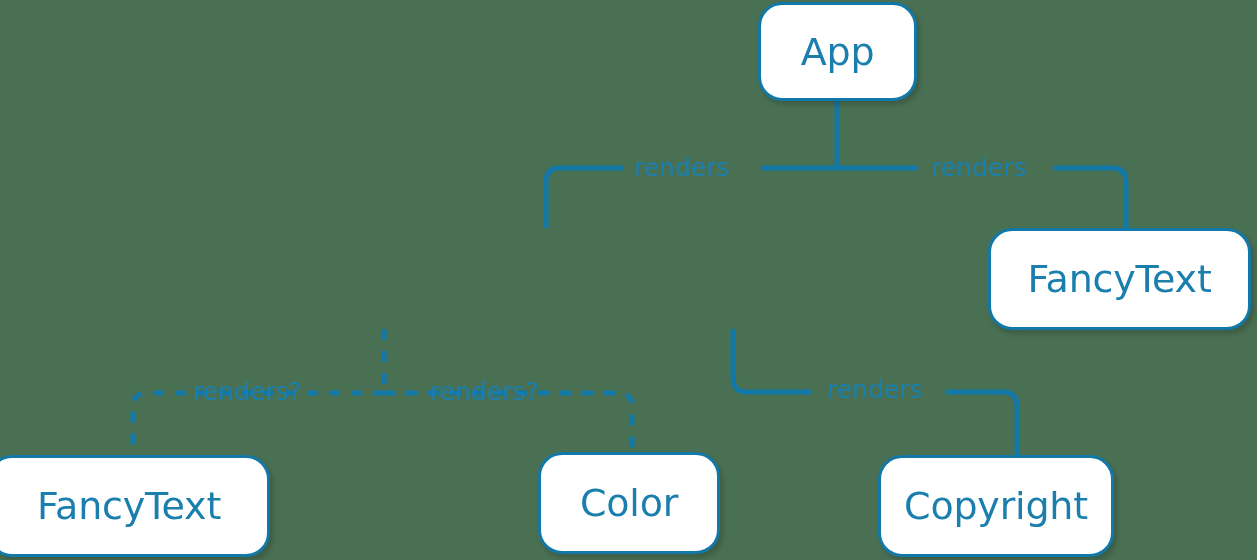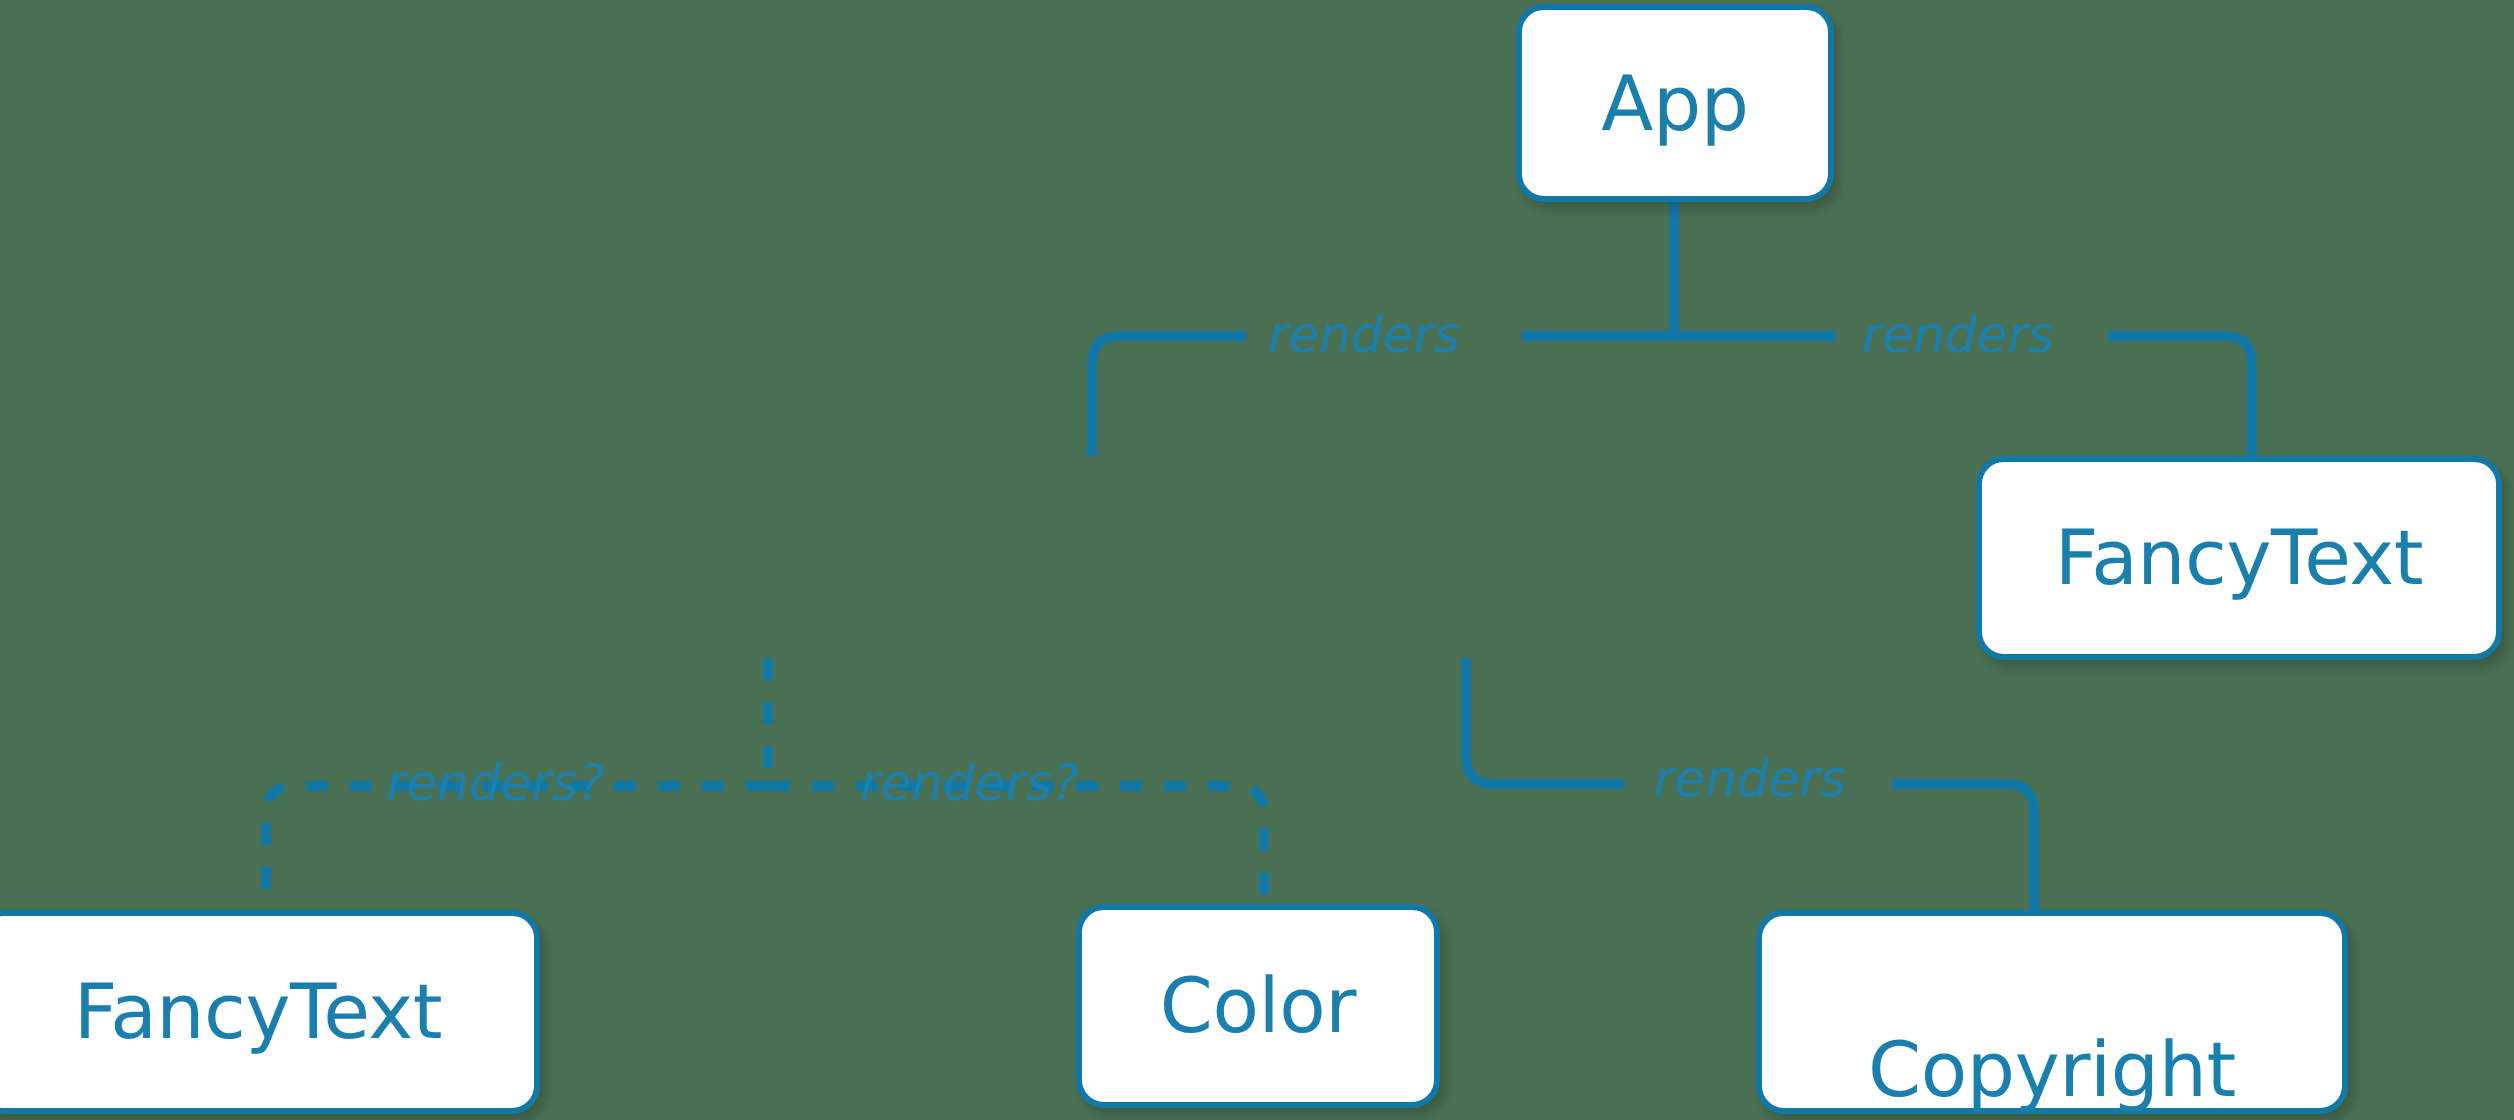--- a/index.html
+++ b/index.html
@@ -24,52 +24,51 @@
     top: 0;
     width: 1257px;
     height: 560px;
     overflow: visible;
   }
   .node {
     position: absolute;
     box-sizing: border-box;
     background: #ffffff;
     border: 3px solid #1278a8;
-    border-radius: 14px;
+    border-radius: 24px;
     box-shadow: 3px 4px 5px rgba(0,0,0,0.18);
     display: flex;
     align-items: center;
     justify-content: center;
     z-index: 3;
   }
   .node-label {
     color: #1b7fae;
     font-size: 38px;
     line-height: 1;
     letter-spacing: -0.2px;
     white-space: nowrap;
     font-family: "DejaVu Sans", sans-serif;
   }
   .node-app { left: 758px; top: 2px; width: 159px; height: 99px; }
   .node-app .node-label { font-size: 38px; }
   .node-inspiration { left: 333px; top: 228px; width: 462px; height: 101px; }
   .node-fancytext-right { left: 988px; top: 228px; width: 263px; height: 102px; }
   .node-fancytext-bottom { left: -12px; top: 455px; width: 282px; height: 102px; }
   .node-color { left: 538px; top: 452px; width: 182px; height: 102px; align-items: center; }
-  .node-copyright { left: 878px; top: 455px; width: 296px; height: 102px; align-items: flex-end; }
+  .node-copyright { left: 878px; top: 455px; width: 236px; height: 102px; }
 
   .edge-label {
     position: absolute;
     color: #1b7fae;
     font-size: 25px;
     line-height: 1;
     white-space: nowrap;
     z-index: 2;
     font-family: "DejaVu Sans", sans-serif;
-    font-style: italic;
   }
   .lbl-renders-left  { left: 634px; top: 155px; }
   .lbl-renders-right { left: 931px; top: 155px; }
   .lbl-renders-q1    { left: 193px; top: 379px; }
   .lbl-renders-q2    { left: 430px; top: 379px; }
   .lbl-renders-copy  { left: 827px; top: 377px; }
 </style>
 </head>
 <body>
 

